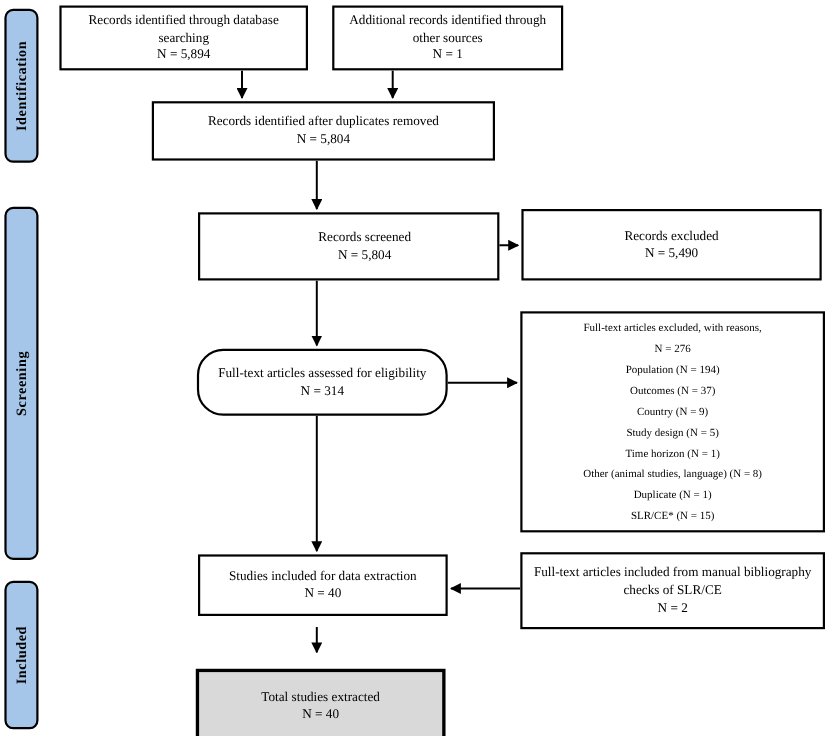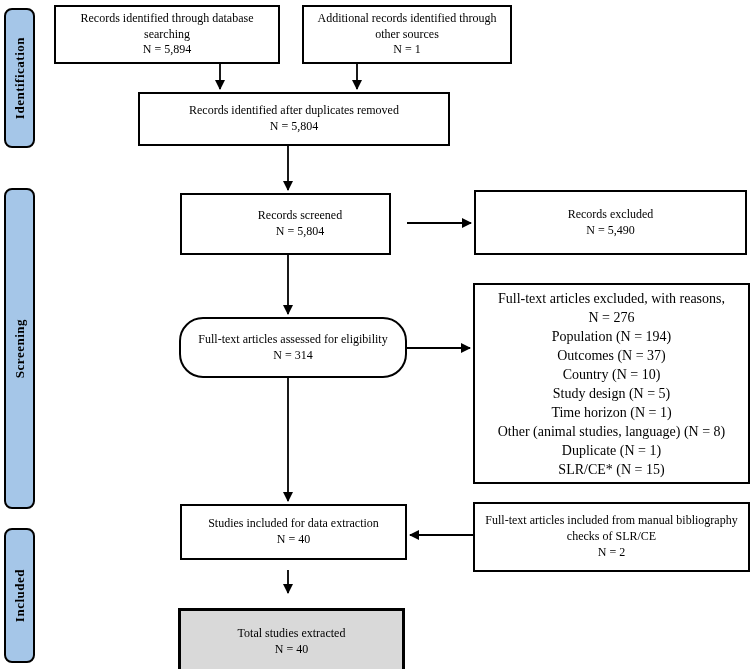--- a/index.html
+++ b/index.html
@@ -45,21 +45,21 @@
     font-size:12px;
     line-height:1.32;
     padding:2px 8px;
   }
   .box.total{
     background:var(--total-fill);
     border-width:3px;
     margin-top:12px;
   }
   .box.reasons{
-    font-size:14px;
+    font-size:10px;
     line-height:19px;
     padding:2px 6px;
   }
   .bold{font-weight:normal;}
 </style>
 </head>
 <body>
 
 <div class="canvas">
 
@@ -96,40 +96,40 @@
   </div>
   <div class="box" style="left:302px;top:5px;width:210px;height:59px;">
     <div>Additional records identified through other sources</div>
     <div>N = 1</div>
   </div>
   <div class="box" style="left:138px;top:92px;width:312px;height:54px;">
     <div>Records identified after duplicates removed</div>
     <div>N = 5,804</div>
   </div>
 
-  <div class="box" style="left:180px;top:193px;width:211px;height:62px;padding-left:37px;">
+  <div class="box" style="left:180px;top:193px;width:274px;height:62px;padding-left:37px;">
     <div>Records screened</div>
     <div>N = 5,804</div>
   </div>
   <div class="box" style="left:474px;top:190px;width:273px;height:65px;">
     <div>Records excluded</div>
     <div>N = 5,490</div>
   </div>
 
   <div class="box" style="left:179px;top:317px;width:228px;height:61px;border-radius:24px;">
     <div>Full-text articles assessed for eligibility</div>
     <div>N = 314</div>
   </div>
 
   <div class="box reasons" style="left:473px;top:283px;width:277px;height:201px;">
     <div>Full-text articles excluded, with reasons,</div>
     <div>N = 276</div>
     <div>Population (N = 194)</div>
     <div>Outcomes (N = 37)</div>
-    <div>Country (N = 10)</div>
+    <div>Country (N = 9)</div>
     <div>Study design (N = 5)</div>
     <div>Time horizon (N = 1)</div>
     <div>Other (animal studies, language) (N = 8)</div>
     <div>Duplicate (N = 1)</div>
     <div>SLR/CE* (N = 15)</div>
   </div>
 
   <div class="box" style="left:180px;top:504px;width:227px;height:56px;">
     <div>Studies included for data extraction</div>
     <div>N = 40</div>

